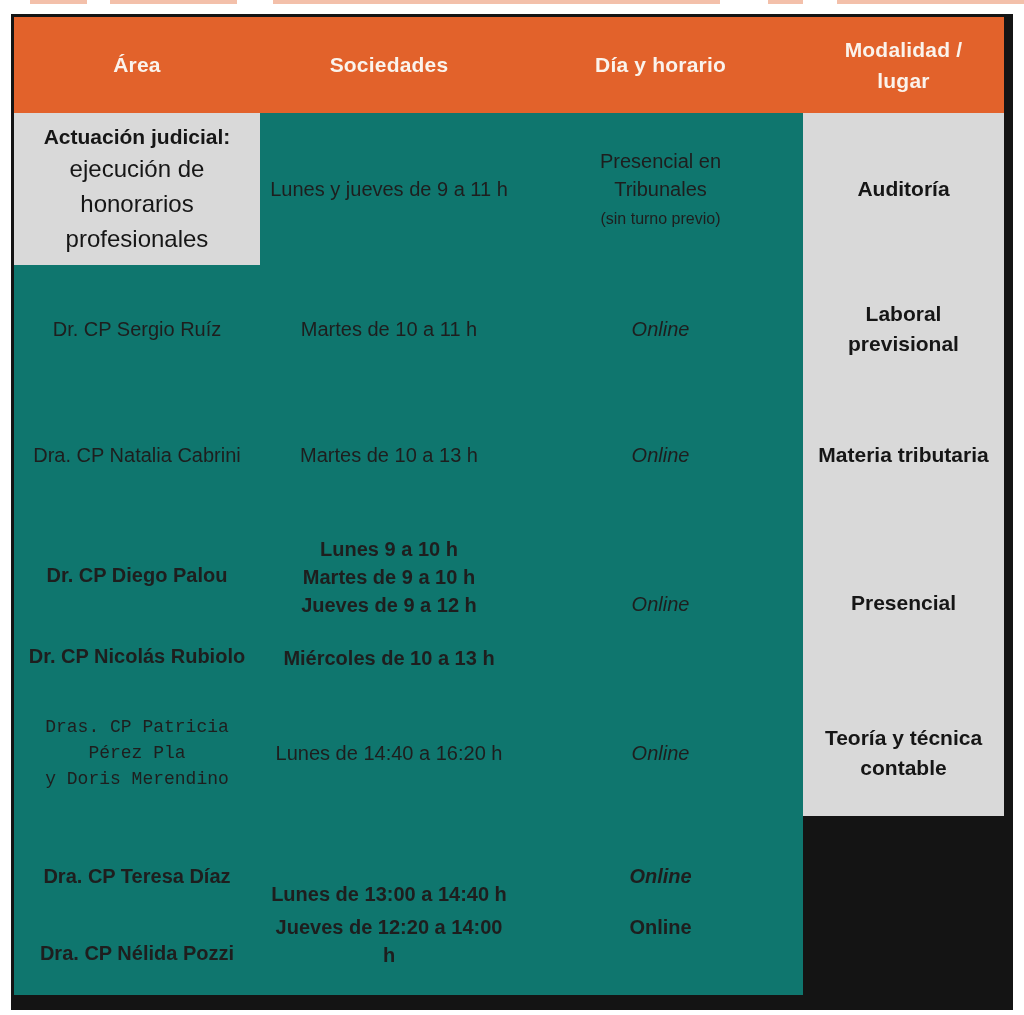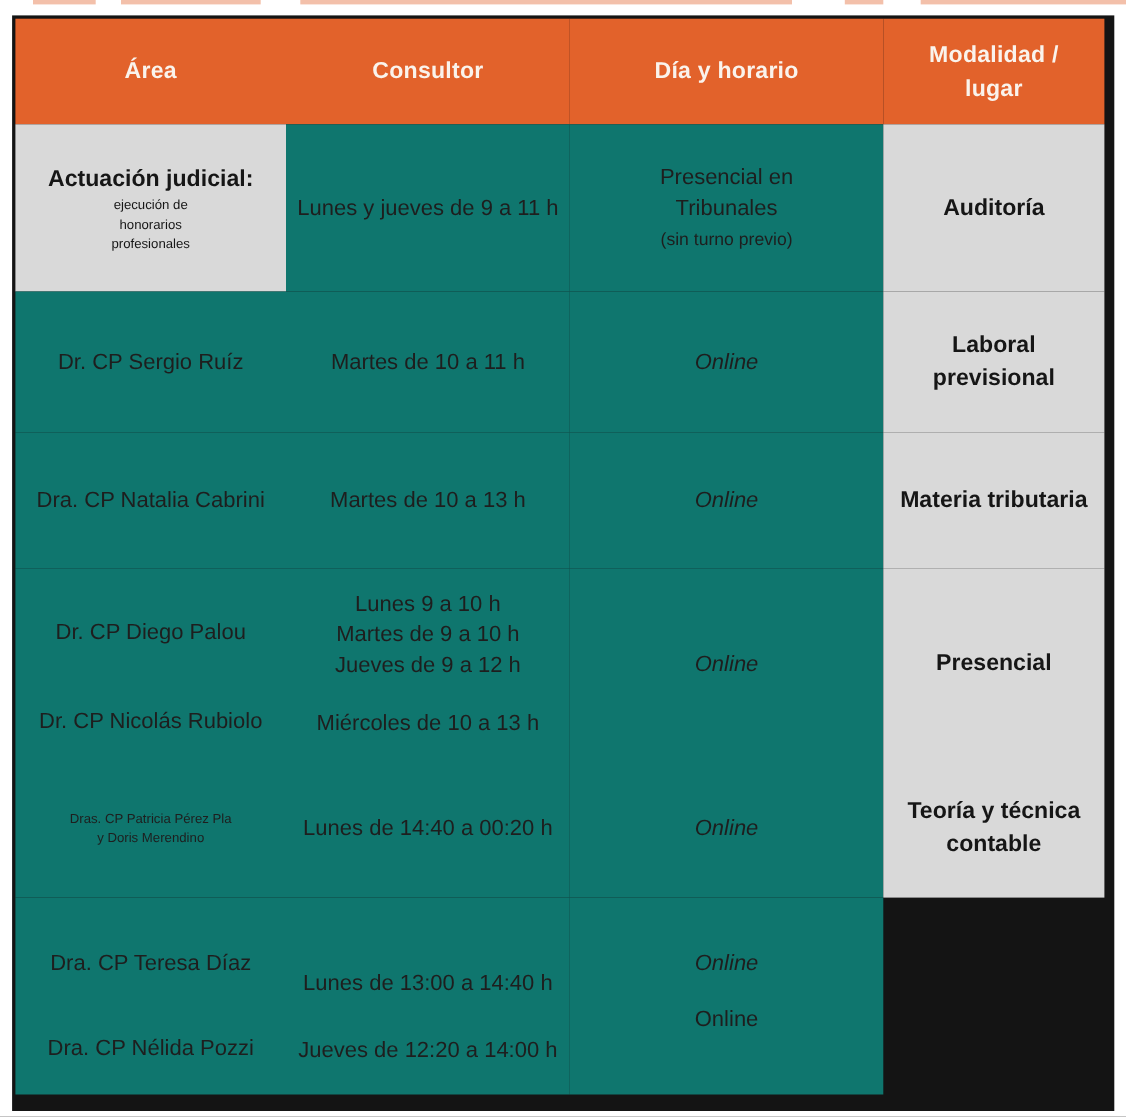--- a/index.html
+++ b/index.html
@@ -45,27 +45,27 @@
     background:#E2622B;
     color:#FAF3EC;
     font-size:21px;font-weight:600;
     line-height:1.5;letter-spacing:0.2px;
   }
   .area{
     background:#D9D9D9;
     font-weight:700;font-size:21px;
     line-height:1.45;color:#161616;
   }
-  .area .sub{font-weight:400;font-size:12px;}
+  .area .sub{font-weight:400;font-size:24px;}
   .online{font-style:italic;}
   .online-upright{font-style:normal;}
   .note{font-size:16px;line-height:1.5;margin-top:4px;text-align:right;}
-  .consultor-small{font-size:12px;line-height:1.45;}
+  .consultor-small{font-size:18px;line-height:1.45;font-family:Liberation Mono, monospace;}
   
-  .split{justify-content:space-between;}
+  .split{justify-content:space-between;font-weight:bold;}
   .r3-consultor{padding-top:44px;padding-bottom:20px;}
   .r3-horario{padding-top:18px;padding-bottom:18px;}
   .r5-consultor{padding-top:46px;padding-bottom:28px;}
   .r5-horario{padding-top:64px;padding-bottom:26px;}
   .r5-modalidad{padding-top:46px;padding-bottom:54px;}
 </style>
 </head>
 <body>
 
 <div class="canvas">
@@ -77,21 +77,21 @@
     <div class="seg seg4"></div>
     <div class="seg seg5"></div>
   </div>
 
   <div class="table">
 
     <div class="cell head">
       <span>Área</span>
     </div>
     <div class="cell head">
-      <span>Consultor</span>
+      <span>Sociedades</span>
     </div>
     <div class="cell head">
       <span>Día y horario</span>
     </div>
     <div class="cell head">
       <span>Modalidad /
 lugar</span>
     </div>
 
     <div class="cell area">
@@ -153,21 +153,21 @@
     </div>
 
     <div class="cell area">
       <span>Presencial</span>
     </div>
     <div class="cell">
       <span class="consultor-small">Dras. CP Patricia Pérez Pla
 y Doris Merendino</span>
     </div>
     <div class="cell">
-      <span>Lunes de 14:40 a 00:20 h</span>
+      <span>Lunes de 14:40 a 16:20 h</span>
     </div>
     <div class="cell">
       <span class="online">Online</span>
     </div>
 
     <div class="cell area">
       <span>Teoría y técnica
 contable</span>
     </div>
     <div class="cell split r5-consultor">

